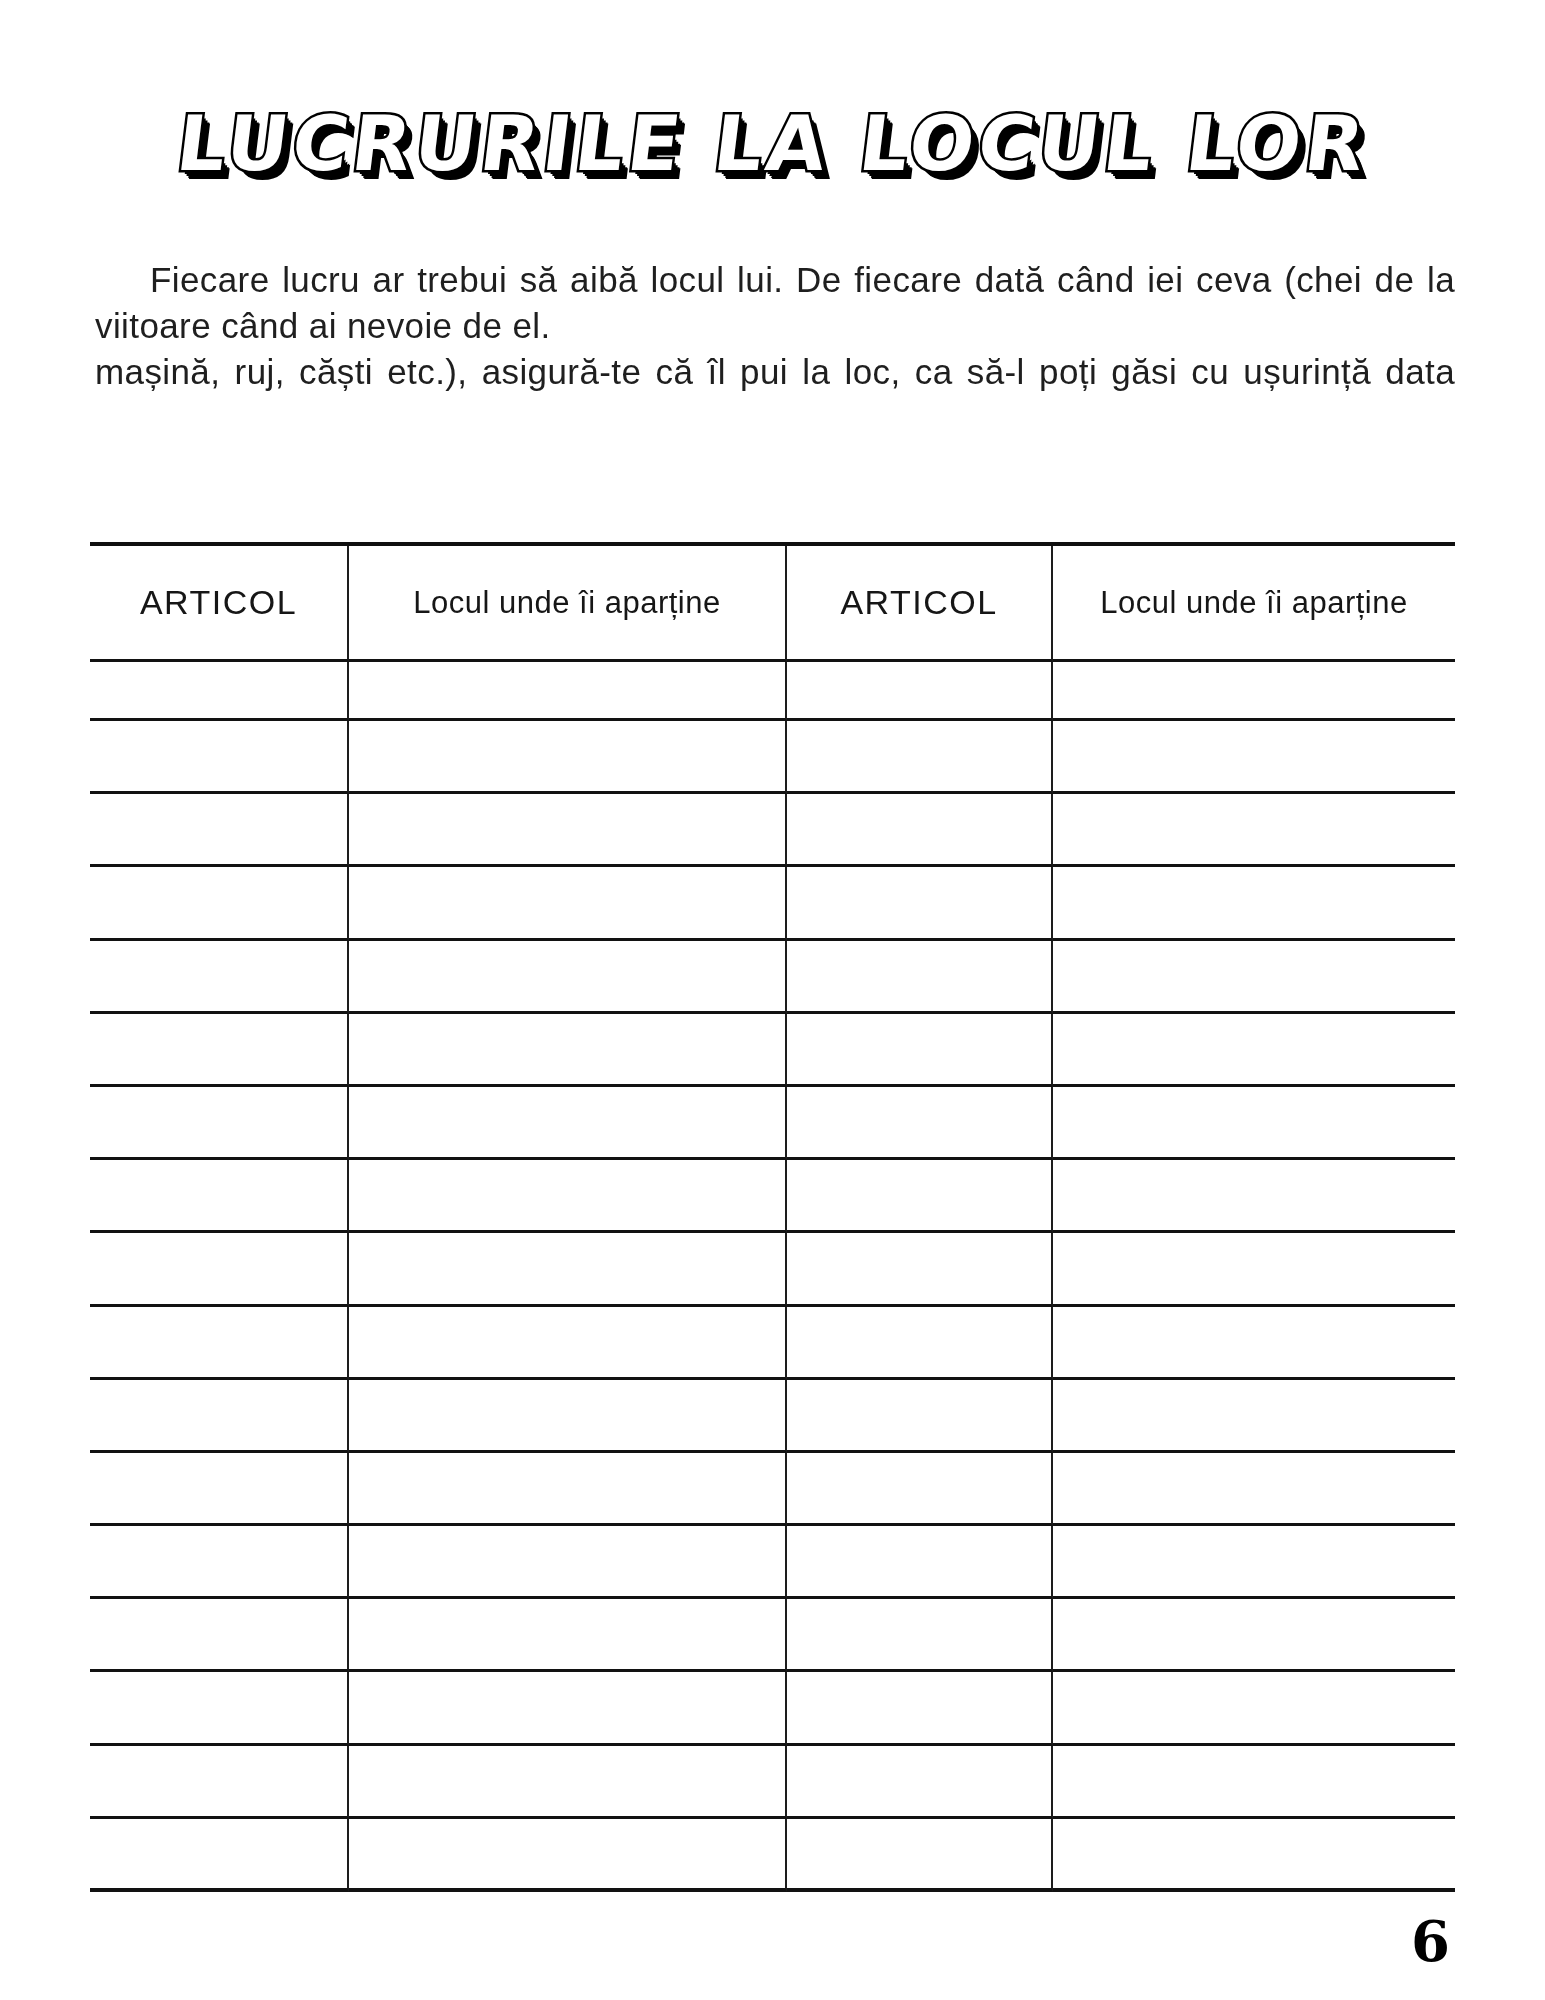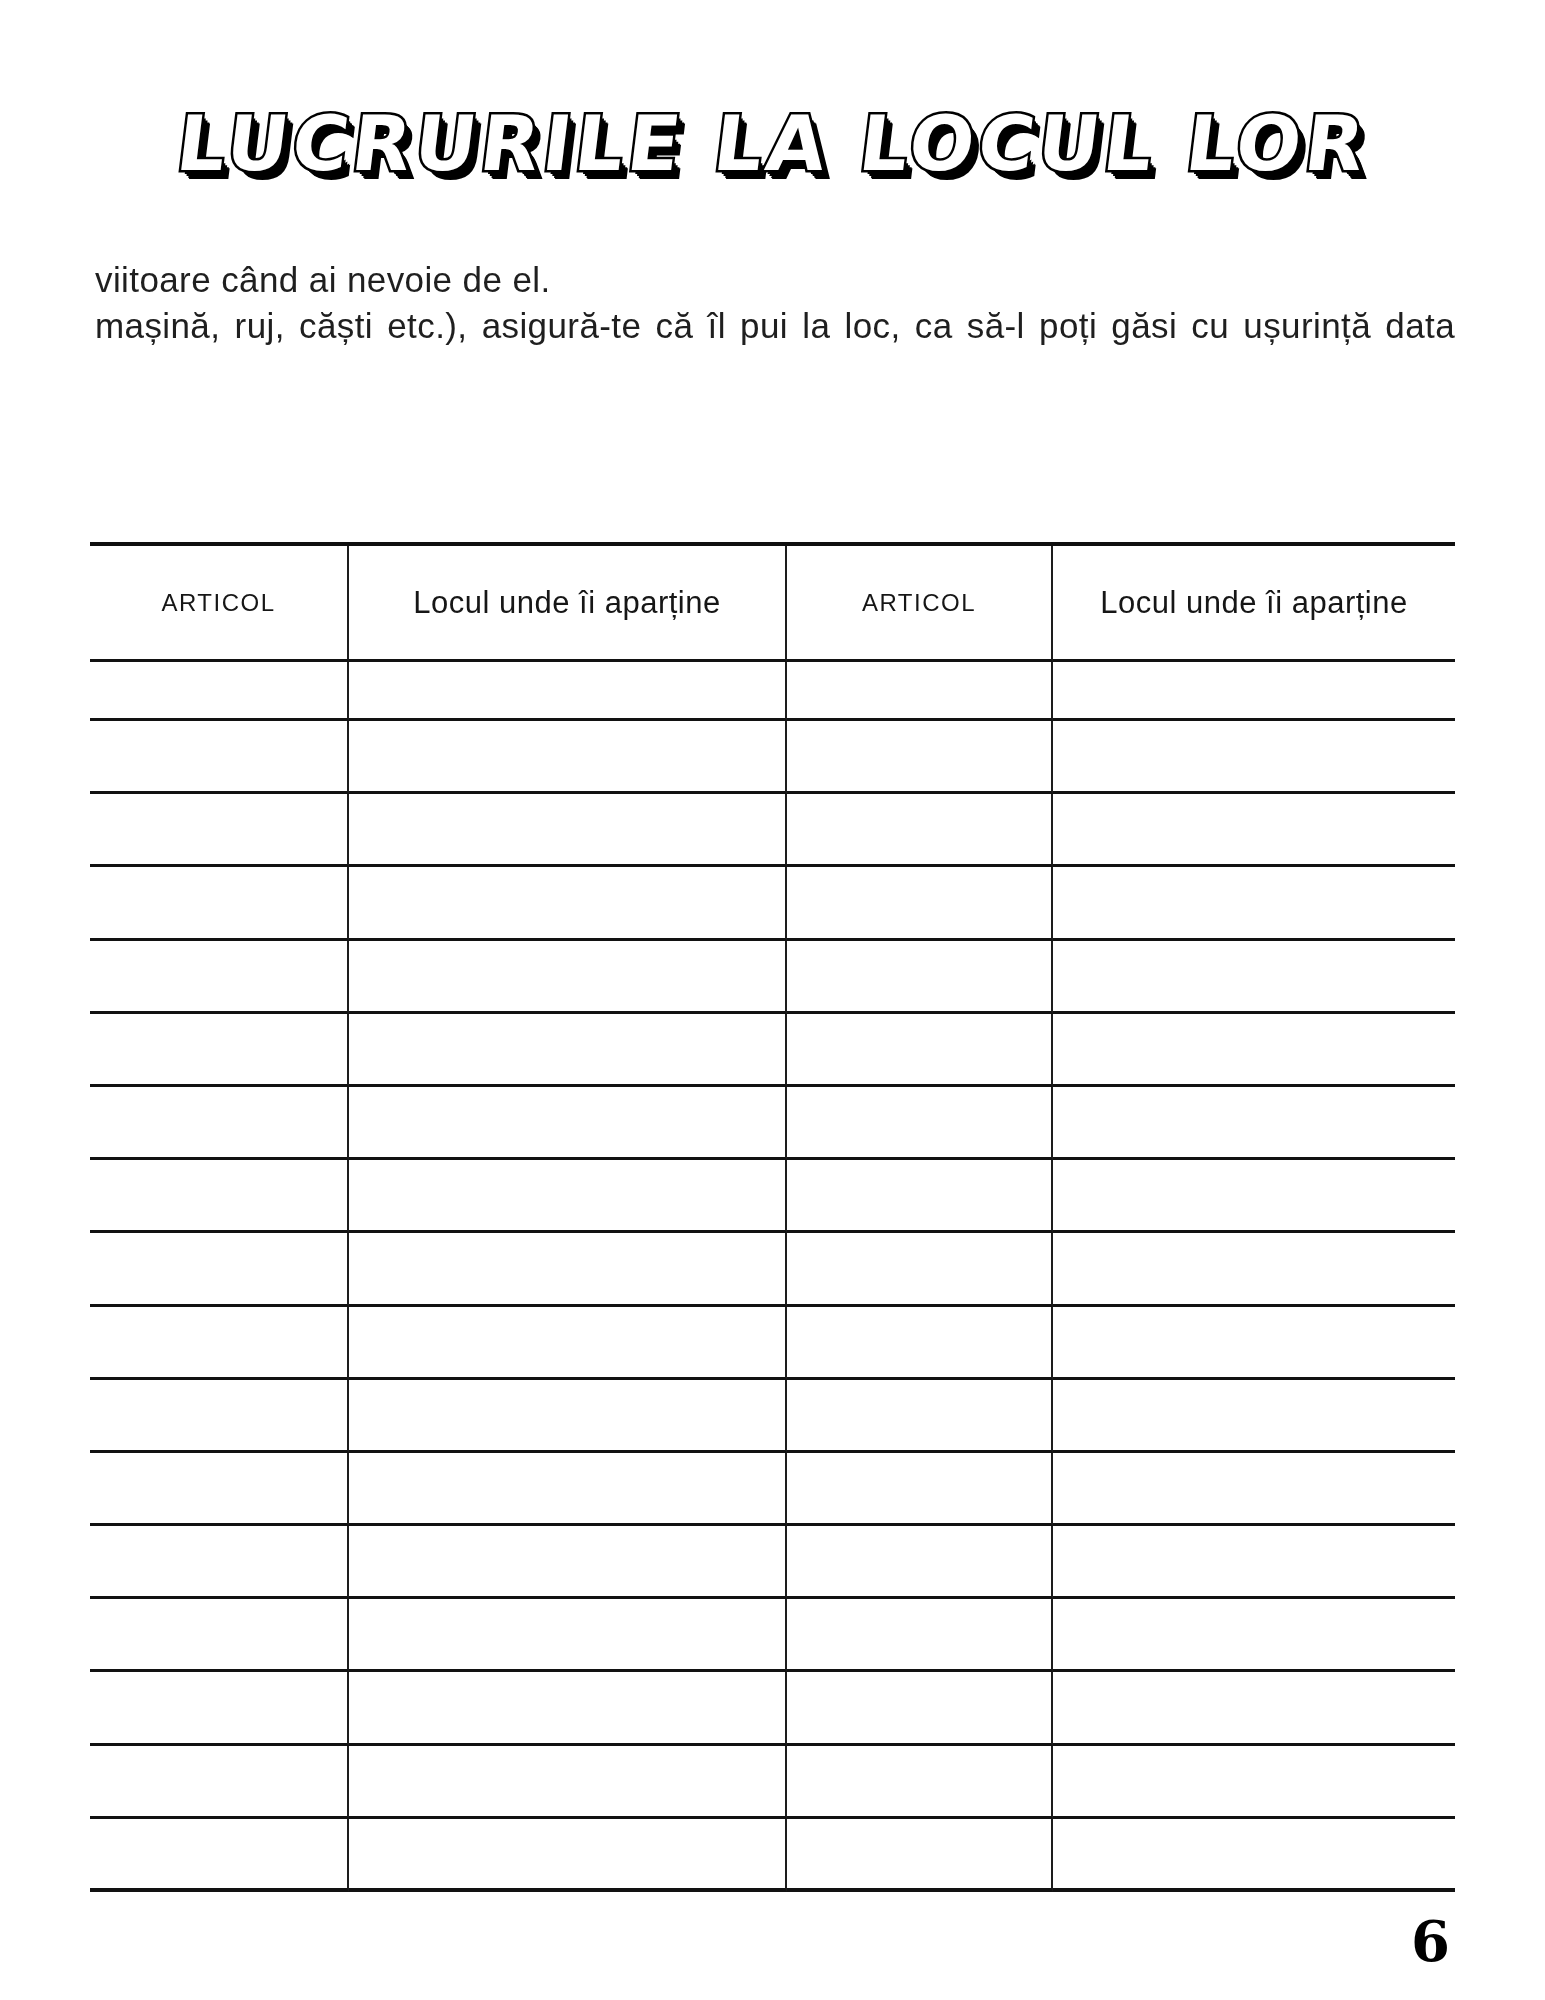--- a/index.html
+++ b/index.html
@@ -85,21 +85,21 @@
     justify-content: center;
   }
   .cell.c3 { border-right: none; }
   .cell.last-row { border-bottom-width: 4px; }
   .cell.header {
     font-size: 31px;
     color: #161616;
     letter-spacing: 0.5px;
   }
   .cell.header.articol {
-    font-size: 24px;
+    font-size: 34px;
     letter-spacing: 1.5px;
   }
 
   
   .page-number {
     position: absolute;
     top: 1908px;
     right: 95px;
     font-family: "DejaVu Serif", serif;
     font-weight: bold;
@@ -108,20 +108,21 @@
   }
 </style>
 </head>
 <body>
 
 <div class="page">
 
   <div class="title">LUCRURILE LA LOCUL LOR</div>
 
   <div class="intro">
+    <span class="line justified indented">Fiecare lucru ar trebui să aibă locul lui. De fiecare dată când iei ceva (chei de la</span>
     <span class="line">viitoare când ai nevoie de el.</span>
     <span class="line justified">mașină, ruj, căști etc.), asigură-te că îl pui la loc, ca să-l poți găsi cu ușurință data</span>
   </div>
 
   <div class="worksheet-table">
     <div class="cell header articol c0">ARTICOL</div>
     <div class="cell header c1">Locul unde îi aparține</div>
     <div class="cell header articol c2">ARTICOL</div>
     <div class="cell header c3">Locul unde îi aparține</div>
 

